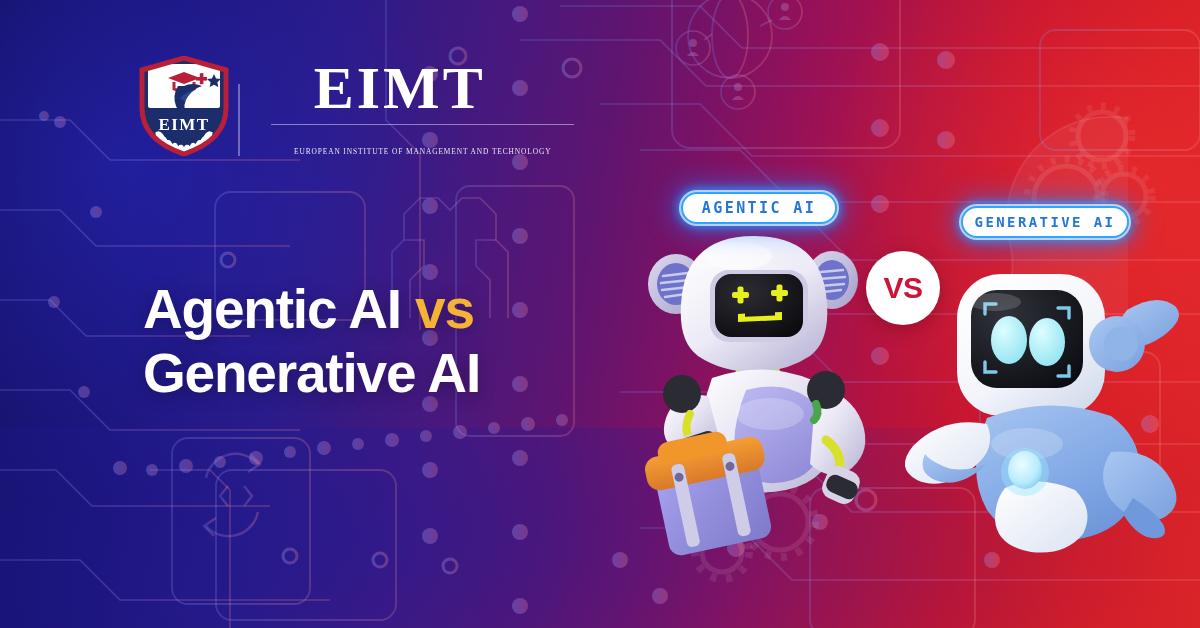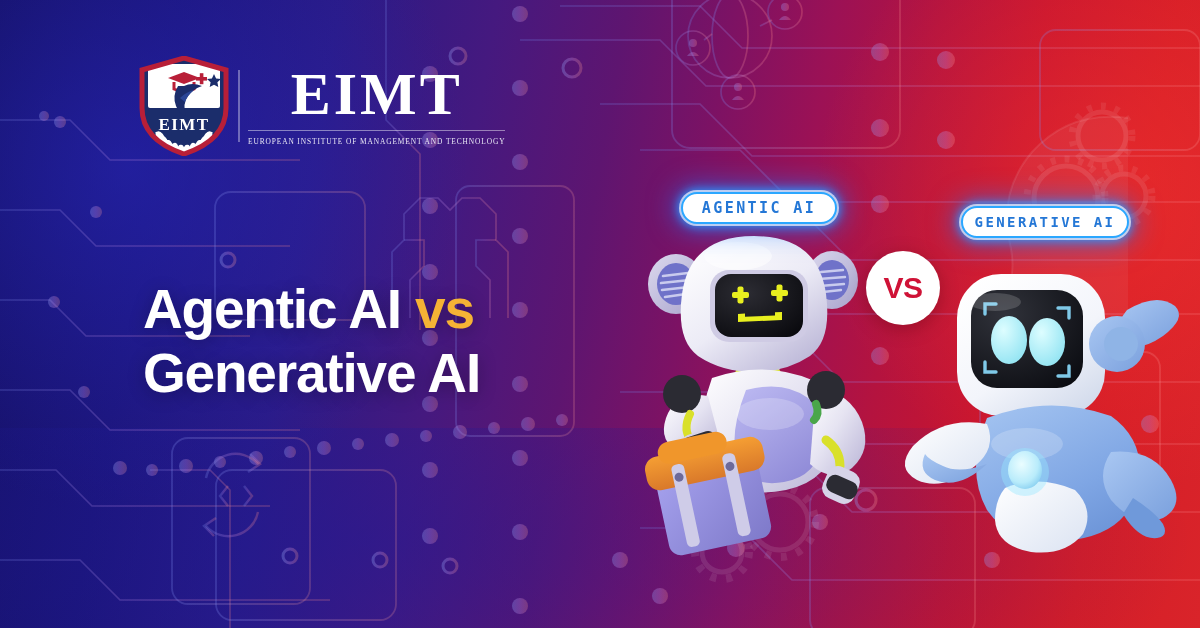--- a/index.html
+++ b/index.html
@@ -37,36 +37,36 @@
     background:radial-gradient(circle at 60% 45%, rgba(255,60,50,.40), rgba(216,32,40,0) 66%);
   }
   .glow-bottom {
     position:absolute; left:0; bottom:-180px; width:1200px; height:380px;
     background:radial-gradient(ellipse at 30% 30%, rgba(30,26,150,.45), rgba(20,16,99,0) 70%);
   }
 
   
   #logo-block {
     position:absolute; left:138px; top:56px;
-    display:flex; align-items:center; gap:8px;
+    display:flex; align-items:flex-end; gap:8px;
   }
   .shield-wrap { width:92px; height:100px; flex:0 0 auto; }
   .logo-divider { width:2px; height:72px; background:rgba(255,255,255,.35); }
   .wordmark { display:flex; flex-direction:column; align-items:center; }
   .wordmark-main {
     font-family:"Liberation Serif", serif;
     font-size:60px; line-height:.95; font-weight:700; color:#ffffff;
     letter-spacing:3px;
   }
   .wordmark-sub {
-    margin-top:7px; padding-top:6px;
+    margin-top:7px; padding-top:22px;
     border-top:1px solid rgba(255,255,255,.45);
     font-family:"Liberation Serif", serif;
     font-size:7.4px; letter-spacing:.9px; color:#e8e6f5; white-space:nowrap;
-    text-align:center; width:100%;
+    text-align:center; width:100%;margin-left:46px;
   }
 
   
   #headline {
     position:absolute; left:143px; top:278px;
     font-size:55px; font-weight:700; line-height:1.16; color:#ffffff;
     letter-spacing:-1.2px;
     text-shadow:0 3px 18px rgba(0,0,0,.30);
   }
   #headline .vs-word { color:#f5b335; }

